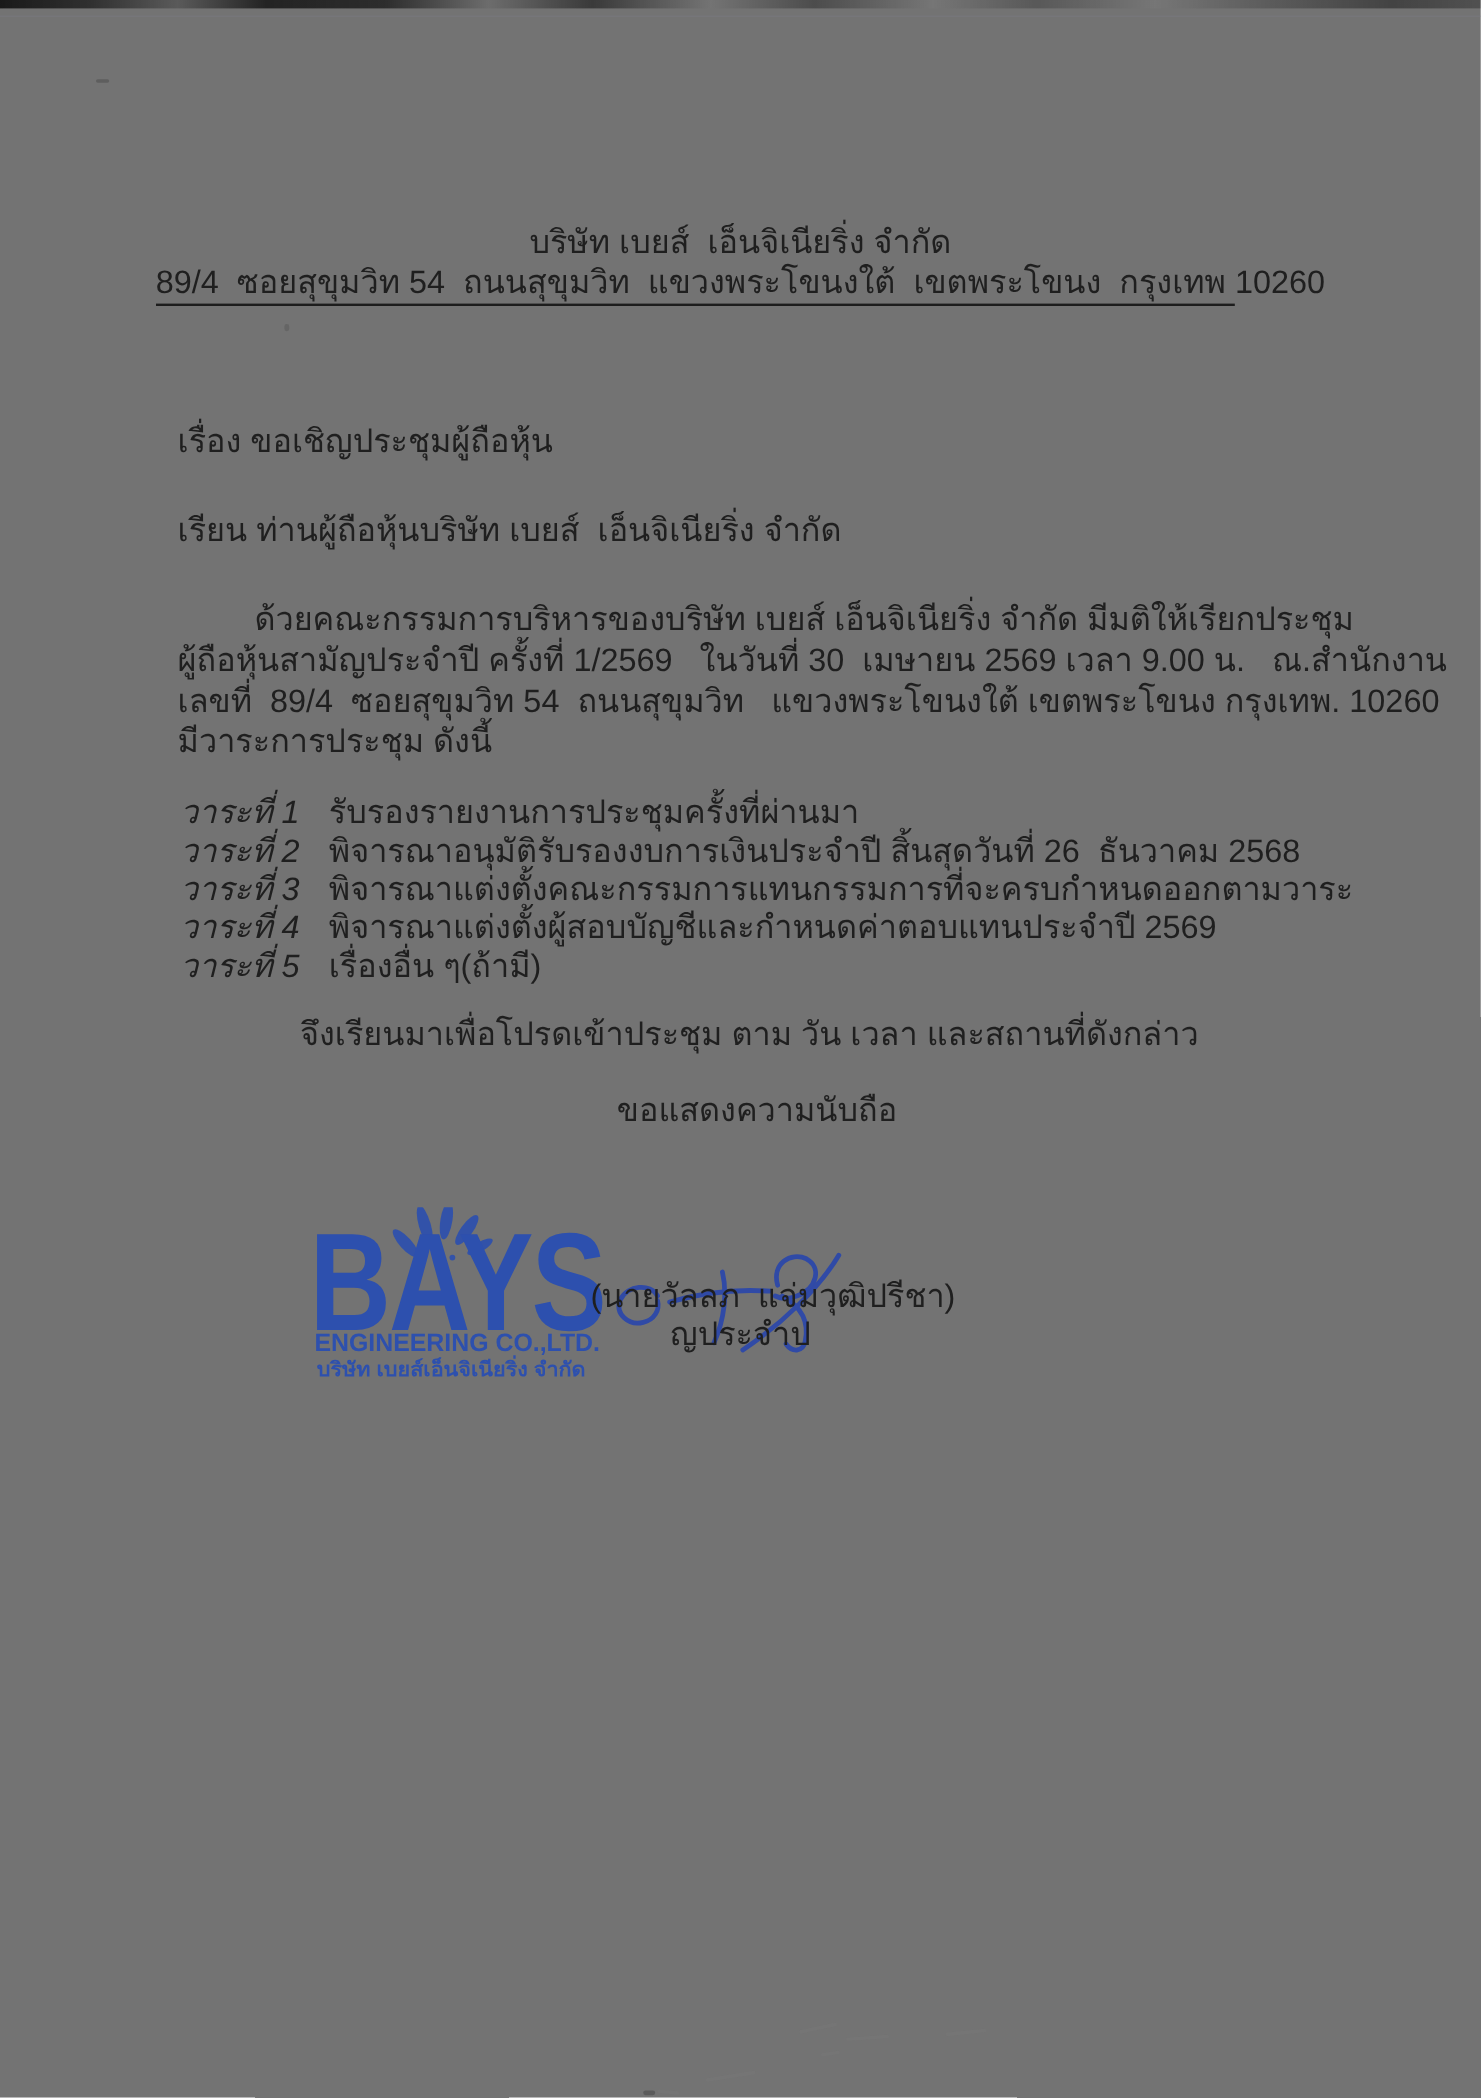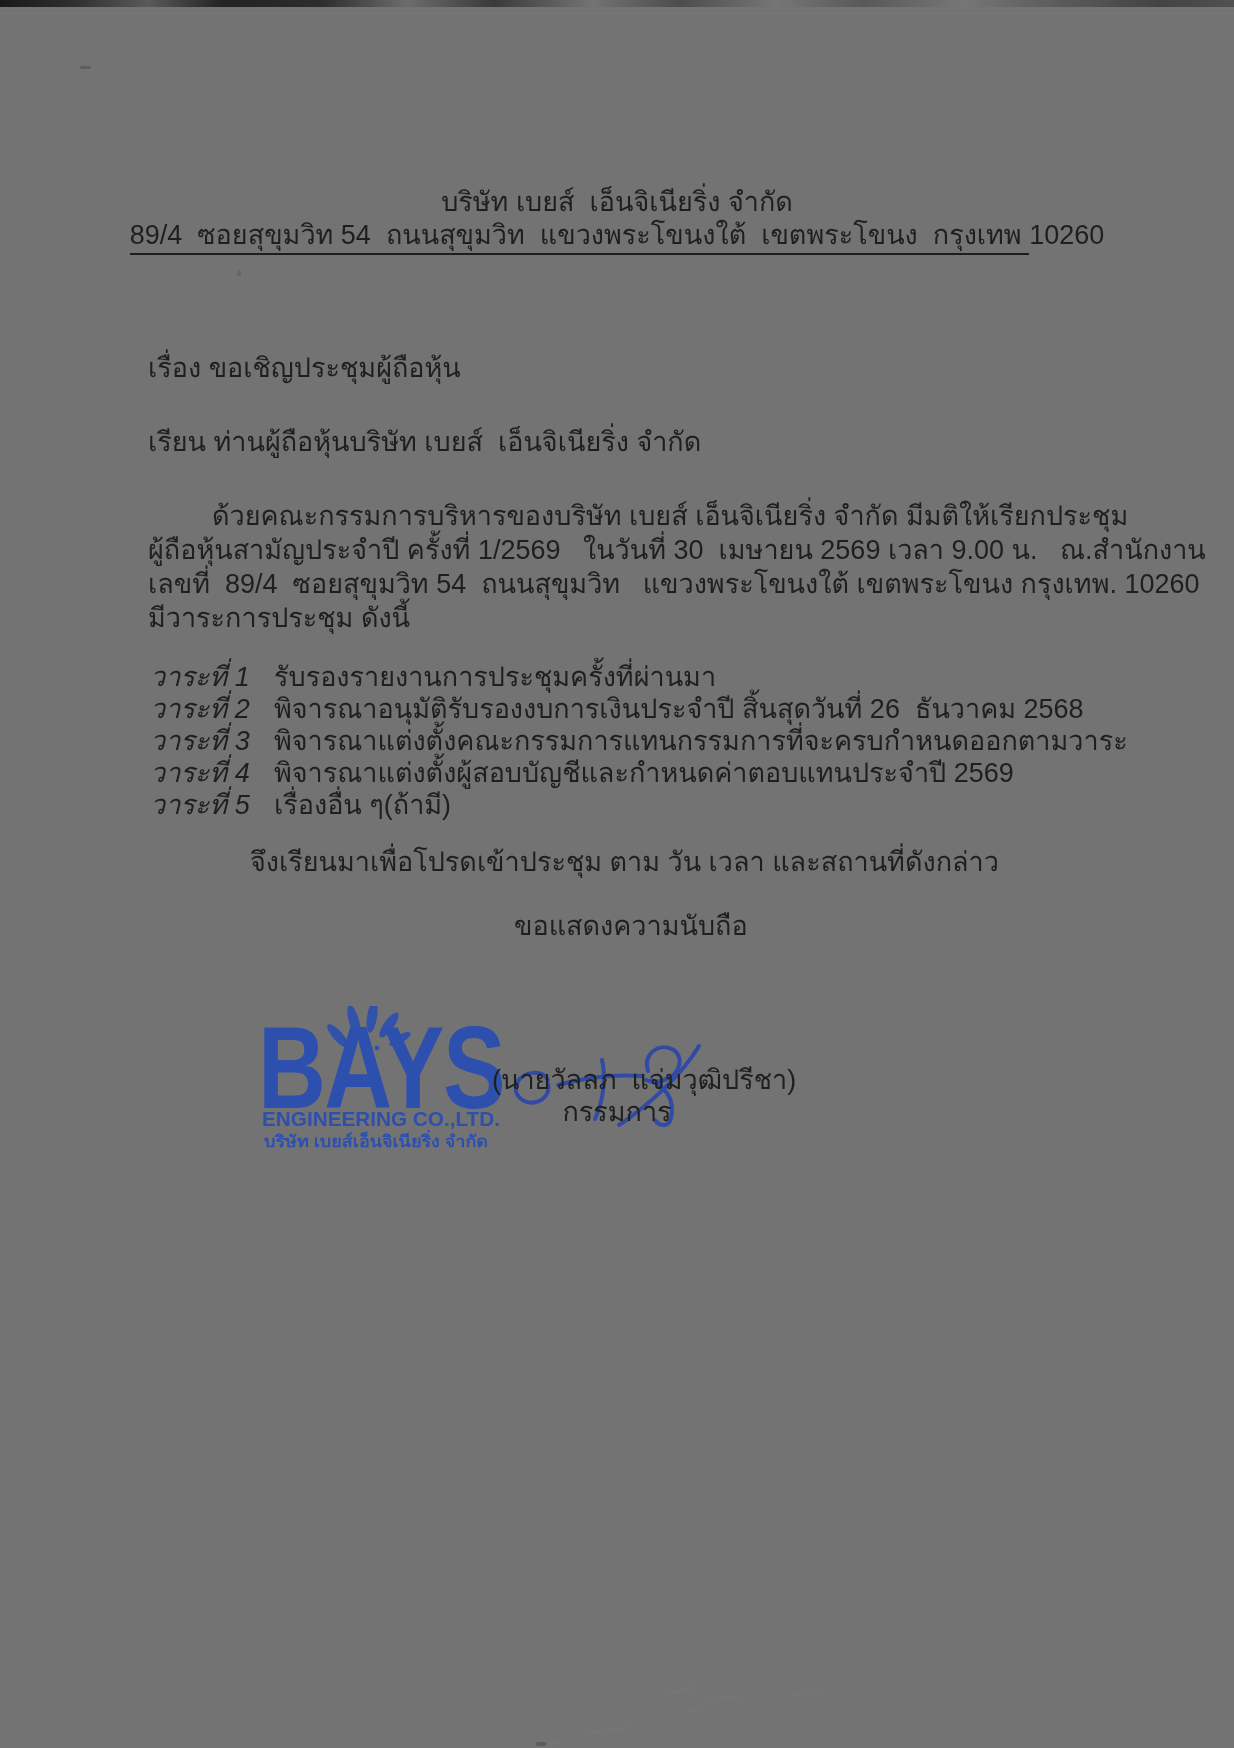--- a/index.html
+++ b/index.html
@@ -106,21 +106,21 @@
         <path d="M56,45 C84,37 112,34 140,36"></path>
         <path d="M100,20 C104,37 102,59 93,79"></path>
         <path d="M146,31 C141,13 157,3 170,9 C183,16 179,34 162,40 C154,43 148,42 144,40"></path>
         <path d="M150,40 C164,48 173,60 169,78 C167,87 158,87 153,80"></path>
         <path d="M197,6 C181,33 150,63 117,85"></path>
       </g>
     </svg>
   </div>
 
   <div class="abs" style="left:492px;top:1064px;">(นายวัลลภ  แจ่มวุฒิปรีชา)</div>
-  <div class="abs" style="left:492px;top:1096px;width:250px;text-align:center;">กรรมการ</div>
+  <div class="abs" style="left:492px;top:1096px;width:250px;text-align:center;">ญประจำป</div>
 
   
   <div class="abs sm" style="left:666px;top:1692px;width:32px;transform:rotate(-12deg);"></div>
   <div class="abs sm" style="left:705px;top:1698px;width:36px;opacity:.35;transform:rotate(-4deg);"></div>
   <div class="abs sm" style="left:788px;top:1694px;width:34px;opacity:.45;transform:rotate(-6deg);"></div>
   <div class="abs sm" style="left:684px;top:1711px;width:16px;opacity:.4;transform:rotate(-8deg);"></div>
   <div class="abs sm" style="left:588px;top:1732px;width:42px;opacity:.45;transform:rotate(-9deg);"></div>
   <div class="abs sm" style="left:548px;top:1741px;width:18px;opacity:.5;transform:rotate(6deg);"></div>
   <div class="abs speck" style="left:536px;top:1742px;width:10px;height:4px;opacity:.8;"></div>
 

